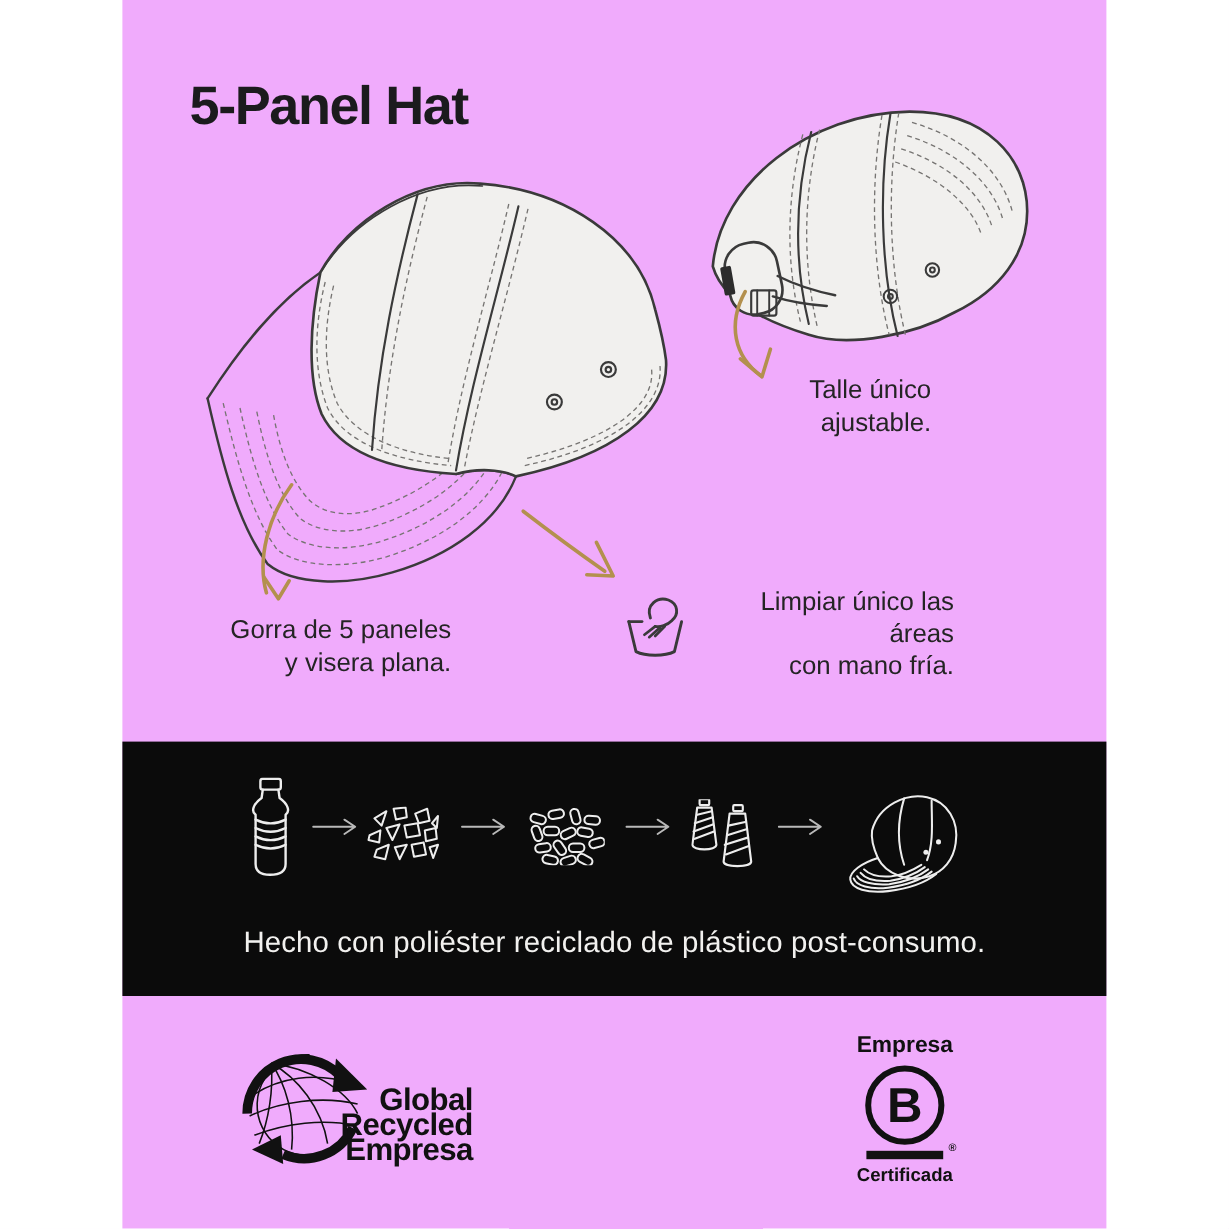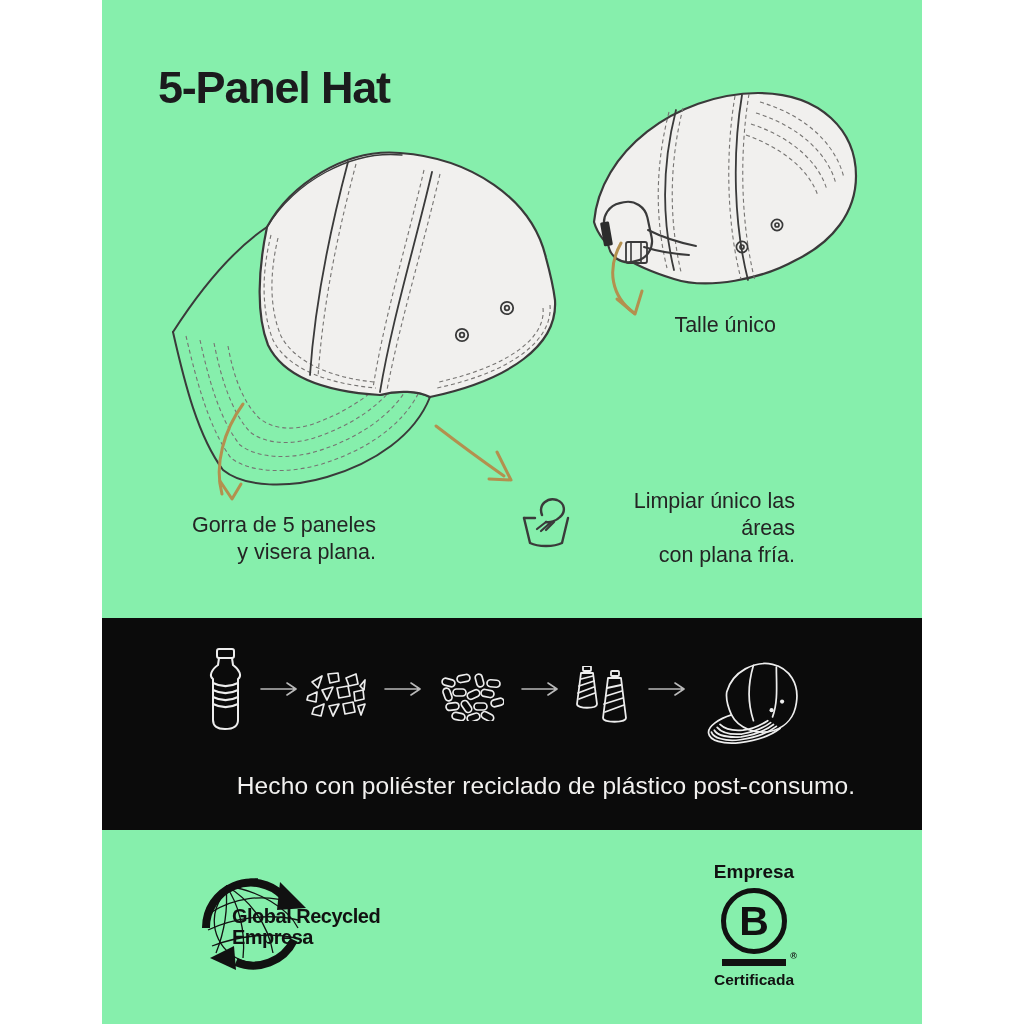--- a/index.html
+++ b/index.html
@@ -1,30 +1,30 @@
 <!DOCTYPE html>
 <html><head>
 <meta charset="utf-8">
 <style>
   html,body{margin:0;padding:0;background:#ffffff;font-family:"Liberation Sans",sans-serif;}
   .canvas{position:relative;width:1024px;height:1024px;background:#ffffff;overflow:hidden;}
-  .content{position:absolute;left:102px;top:0;width:820px;height:1024px;background:#86efac;}
+  .content{position:absolute;left:102px;top:0;width:820px;height:1024px;background:#f0abfc;}
   .abs{position:absolute;}
   .title{left:56px;top:62px;font-size:45px;font-weight:bold;letter-spacing:-1.2px;color:#1b1b1d;}
   .callout{color:#242424;font-size:21.5px;line-height:27px;text-align:right;}
   .banner{left:0;top:618px;width:820px;height:212px;background:#0b0b0b;}
-  .banner-caption{left:0;top:154px;width:820px;text-align:center;color:#f2f1ef;font-size:24.5px;letter-spacing:0.1px;padding-left:34px;}
+  .banner-caption{left:0;top:154px;width:820px;text-align:center;color:#f2f1ef;font-size:24.5px;letter-spacing:0.1px;}
   .line-art{stroke:#3a3a3a;fill:none;stroke-width:2;stroke-linecap:round;stroke-linejoin:round;}
   .line-art-fill{stroke:#3a3a3a;fill:#f1f0ee;stroke-width:2.2;stroke-linejoin:round;}
   .stitch{stroke:#767472;fill:none;stroke-width:1.1;stroke-dasharray:4 3;}
   .gold{stroke:#b3904e;fill:none;stroke-width:3;stroke-linecap:round;stroke-linejoin:round;}
   .wicon{stroke:#ededed;fill:none;stroke-width:2;stroke-linecap:round;stroke-linejoin:round;}
   .warrow{stroke:#b9b9b9;fill:none;stroke-width:1.6;stroke-linecap:round;stroke-linejoin:round;}
-  .grs-text{left:130px;top:906px;width:162px;text-align:left;font-weight:bold;color:#111;
-            font-size:20px;line-height:21px;letter-spacing:-0.5px;}
+  .grs-text{left:130px;top:906px;width:162px;text-align:right;font-weight:bold;color:#111;
+            font-size:26px;line-height:21px;letter-spacing:-0.5px;}
   .bcorp{left:606px;top:861px;width:92px;text-align:center;color:#111;}
   .bcorp .top{font-weight:bold;font-size:19px;}
   .bcorp .ring{width:56px;height:56px;border:5px solid #111;border-radius:50%;margin:5px auto 0;
                font-weight:bold;font-size:41px;line-height:56px;text-align:center;color:#111;}
   .bcorp .bar{position:relative;width:64px;height:7px;background:#111;margin:5px auto 0;}
   .bcorp .bar .reg{position:absolute;right:-11px;top:-8px;font-size:9px;font-weight:bold;}
   .bcorp .bottom{font-weight:bold;font-size:15.5px;margin-top:5px;}
 </style>
 </head>
 <body>
@@ -97,36 +97,37 @@
       <path class="gold" d="M519,243 C504,270 510,297 532,313"></path>
       <path class="gold" d="M515,299 L533,314 L540,291"></path>
       <path class="gold" d="M141,404 C122,430 112,465 120,494"></path>
       <path class="gold" d="M118,481 L130,499 L139,484"></path>
       <path class="gold" d="M334,426 C360,446 382,462 402,476"></path>
       <path class="gold" d="M395,452 L409,480 L387,479"></path>
     </svg>
 
     <div class="abs callout" style="left:498px;top:312px;width:176px;">
       <div>Talle único</div>
+      <div>ajustable.</div>
     </div>
 
     <div class="abs callout" style="left:48px;top:512px;width:226px;">
       <div>Gorra de 5 paneles</div>
       <div>y visera plana.</div>
     </div>
 
     <svg class="abs" style="left:420px;top:496px;" width="48" height="52" viewBox="0 0 48 52">
       <path class="line-art" style="stroke-width:2.4" d="M2,22 L8,47 C16,51 32,51 40,47 L46,22"></path>
       <path class="line-art" style="stroke-width:2.4" d="M2,22 L13,22"></path>
       <path class="line-art" style="stroke-width:2.4" d="M20,19 C16,8 26,1 35,4 C43,7 44,16 38,21 C34,25 28,27 24,26"></path>
       <path class="line-art" style="stroke-width:2.2" d="M24,26 L15,33 M28,27 L19,35 M32,26 L24,34"></path>
     </svg>
     <div class="abs callout" style="left:483px;top:488px;width:210px;">
       <div>Limpiar único las áreas</div>
-      <div>con plana fría.</div>
+      <div>con mano fría.</div>
     </div>
 
     <div class="abs banner">
       <svg class="abs" style="left:103px;top:30px;" width="40" height="82" viewBox="0 0 40 82">
         <rect class="wicon" x="12" y="1" width="17" height="9" rx="2"></rect>
         <path class="wicon" d="M14,10 L13,17 C6,22 4,28 8,31 L8,72 C8,78 12,81 20,81 C28,81 33,78 33,72 L33,31 C37,28 35,22 28,17 L27,10"></path>
         <path class="wicon" d="M8,35 C16,39 25,39 33,35"></path>
         <path class="wicon" d="M8,42 C16,46 25,46 33,42"></path>
         <path class="wicon" d="M8,49 C16,53 25,53 33,49"></path>
         <path class="wicon" d="M8,56 C16,60 25,60 33,56"></path>

